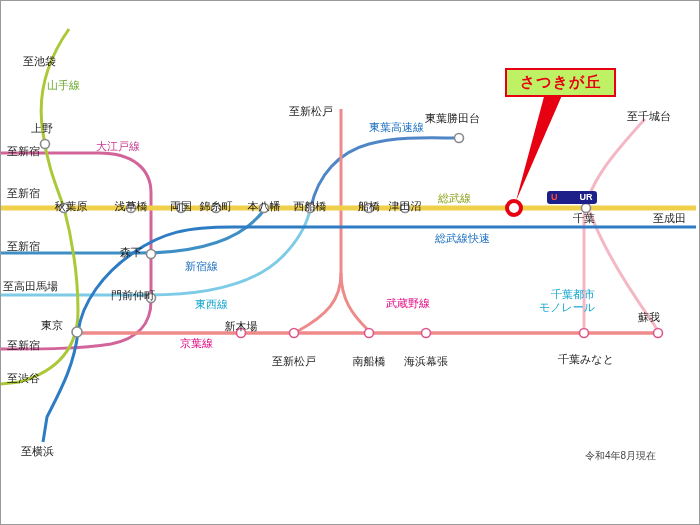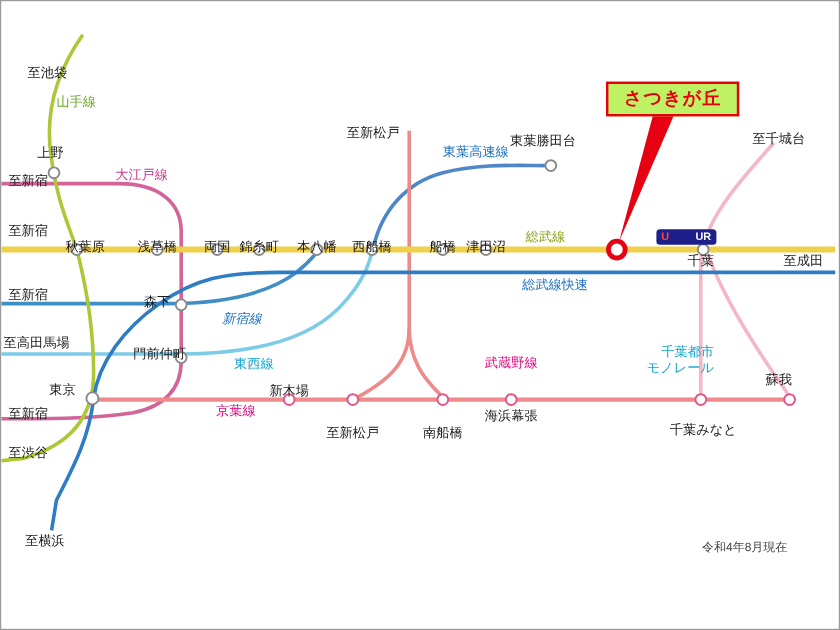--- a/index.html
+++ b/index.html
@@ -24,23 +24,23 @@
   .stn-keiyo  { stroke:var(--c-keiyo-station-outline); }
   .stn-target { stroke:var(--c-highlight-red); stroke-width:4; }
   .wedge { fill:var(--c-highlight-red); }
   .lbl { position:absolute; font-size:11px; color:var(--c-text-dark); white-space:nowrap; line-height:1.15;text-align:right; }
   .center { transform:translateX(-50%);margin-top:12px; }
   .c-yamanote   { color:var(--c-label-yamanote); }
   .c-oedo       { color:var(--c-label-oedo); }
   .c-sobu       { color:var(--c-label-sobu); }
   .c-sobu-rapid { color:var(--c-label-sobu-rapid); }
   .c-toyo       { color:var(--c-label-toyo); }
-  .c-shinjuku   { color:var(--c-label-shinjuku);font-style:italic; }
+  .c-shinjuku   { color:var(--c-label-shinjuku); }
   .c-tozai      { color:var(--c-label-tozai); }
-  .c-musashino  { color:var(--c-label-musashino);margin-left:18px; }
+  .c-musashino  { color:var(--c-label-musashino); }
   .c-keiyo      { color:var(--c-label-keiyo); }
   .c-monorail   { color:var(--c-label-monorail); white-space:pre-line; line-height:13px; }
   .highlight-name { position:absolute; font-size:17px; font-weight:bold; color:var(--c-highlight-red); white-space:nowrap; }
   .callout {
     position:absolute; border:2px solid var(--c-highlight-red); background:#bef264;
     color:var(--c-highlight-red); font-size:15px; font-weight:bold;
     padding:3px 13px; letter-spacing:1px; white-space:nowrap;
   }
   .ur-badge {
     position:absolute; display:flex; align-items:center; gap:2px;
@@ -118,21 +118,21 @@
   <span class="lbl center" style="left:368px; top:187px">船橋</span>
   <span class="lbl center" style="left:404px; top:187px">津田沼</span>
   <span class="lbl center" style="left:583px; top:199px">千葉</span>
   <span class="lbl" style="left:424px; top:111px">東葉勝田台</span>
   <span class="lbl" style="left:119px; top:245px">森下</span>
   <span class="lbl" style="left:110px; top:288px">門前仲町</span>
   <span class="lbl" style="left:40px;  top:318px">東京</span>
   <span class="lbl center" style="left:240px; top:307px">新木場</span>
   <span class="lbl center" style="left:293px; top:342px">至新松戸</span>
   <span class="lbl center" style="left:368px; top:342px">南船橋</span>
-  <span class="lbl center" style="left:425px; top:328px">海浜幕張</span>
+  <span class="lbl center" style="left:425px; top:342px">海浜幕張</span>
   <span class="lbl center" style="left:585px; top:340px">千葉みなと</span>
   <span class="lbl" style="left:637px; top:310px">蘇我</span>
 
   <span class="lbl c-yamanote" style="left:46px;  top:78px">山手線</span>
   <span class="lbl c-oedo" style="left:95px;  top:139px">大江戸線</span>
   <span class="lbl c-sobu" style="left:437px; top:191px">総武線</span>
   <span class="lbl c-sobu-rapid" style="left:434px; top:231px">総武線快速</span>
   <span class="lbl c-toyo" style="left:368px; top:120px">東葉高速線</span>
   <span class="lbl c-shinjuku" style="left:184px; top:259px">新宿線</span>
   <span class="lbl c-tozai" style="left:194px; top:297px">東西線</span>

